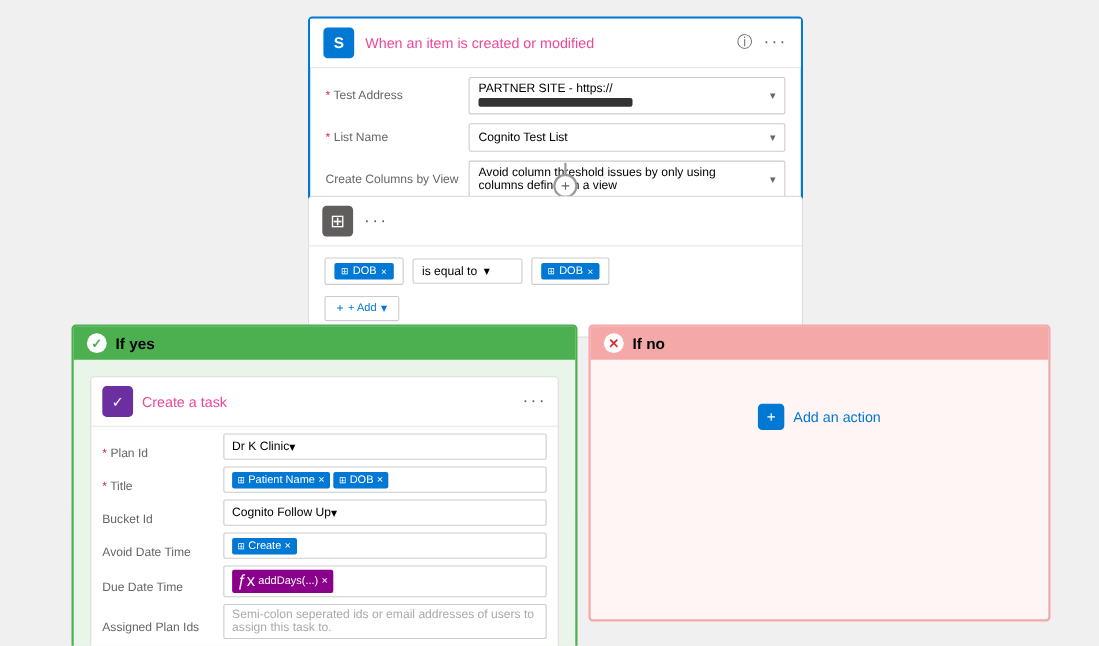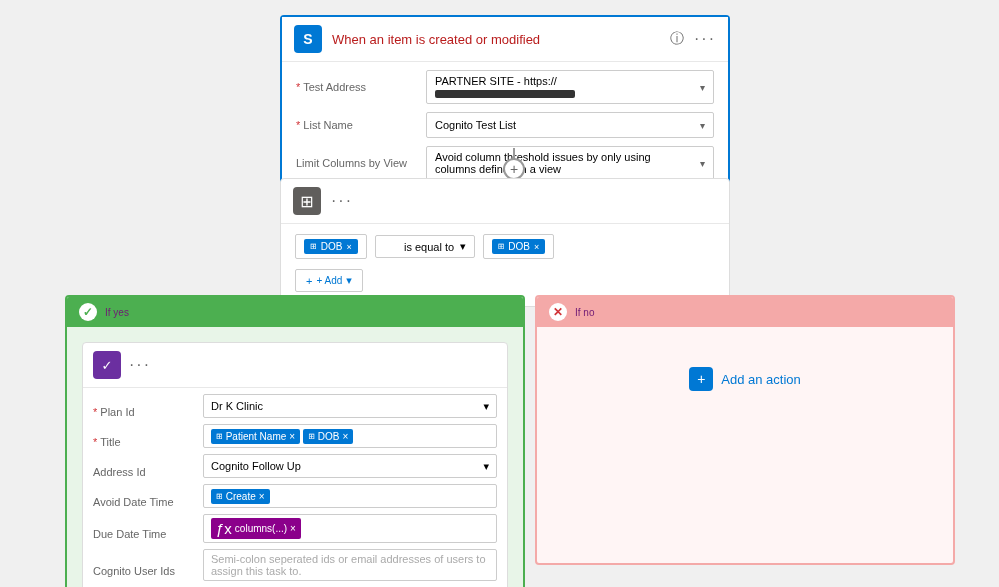--- a/index.html
+++ b/index.html
@@ -47,21 +47,21 @@
       justify-content: center;
       color: white;
       font-size: 14px;
       font-weight: bold;
       flex-shrink: 0;
     }
     .trigger-title {
       flex: 1;
       font-size: 13px;
       font-weight: 500;
-      color: #b91c1c;
+      color: #ec4899;
     }
     .trigger-actions {
       display: flex;
       align-items: center;
       gap: 10px;
     }
     .trigger-body {
       padding: 8px 14px 12px;
       border-top: 1px solid #e8e8e8;
     }
@@ -201,21 +201,20 @@
     .equals-dropdown {
       border: 1px solid #ccc;
       border-radius: 2px;
       padding: 4px 8px;
       font-size: 11px;
       background: white;
       display: flex;
       align-items: center;
       gap: 6px;
       min-width: 100px;
-      justify-content: flex-end;
     }
     .add-btn {
       margin-top: 10px;
       border: 1px solid #ccc;
       border-radius: 2px;
       padding: 4px 10px;
       font-size: 11px;
       background: white;
       color: #0078d4;
       cursor: pointer;
@@ -249,23 +248,23 @@
       background: white;
       border-radius: 50%;
       display: flex;
       align-items: center;
       justify-content: center;
       color: #4caf50;
       font-size: 12px;
       font-weight: bold;
     }
     .if-label {
-      color: #701a75;
-      font-size: 10px;
-      font-weight: 400;
+      color: #000000;
+      font-size: 14px;
+      font-weight: 700;
     }
 
     .if-no-panel {
       position: absolute;
       top: 295px;
       left: 535px;
       width: 420px;
       min-height: 270px;
       background: #fff5f5;
       border: 2px solid #f4a9a8;
@@ -341,21 +340,21 @@
       border: 1px solid #ccc;
       border-radius: 2px;
       padding: 3px 7px;
       font-size: 11px;
       min-height: 24px;
       display: flex;
       align-items: center;
       background: white;
     }
     .task-field-value.with-chevron {
-      justify-content: space-between;
+      justify-content: flex-start;
     }
     .blue-chip {
       background: #0078d4;
       color: white;
       border-radius: 2px;
       padding: 2px 5px;
       font-size: 10px;
       display: inline-flex;
       align-items: center;
       gap: 3px;
@@ -446,21 +445,21 @@
         </div>
       </div>
       <div class="field-row">
         <div class="field-label required">List Name</div>
         <div class="field-value">
           <span>Cognito Test List</span>
           <span class="chevron">▾</span>
         </div>
       </div>
       <div class="field-row">
-        <div class="field-label">Limit Columns by View</div>
+        <div class="field-label">Create Columns by View</div>
         <div class="field-value">
           <span>Avoid column threshold issues by only using columns defined in a view</span>
           <span class="chevron">▾</span>
         </div>
       </div>
       <div class="hide-link">
         <span>Hide advanced options</span>
         <span> △</span>
       </div>
     </div>
@@ -515,20 +514,21 @@
     <div class="if-yes-header">
       <div class="check-icon">✓</div>
       <span class="if-label">If yes</span>
     </div>
 
     <div class="task-card">
       <div class="task-header">
         <div class="task-icon">
           <span>✓</span>
         </div>
+        <div class="trigger-title">Create a task</div>
         <div class="trigger-actions">
           <span class="dots-menu">···</span>
         </div>
       </div>
       <div class="task-body">
 
         <div class="task-field-row">
           <div class="task-field-label required">Plan Id</div>
           <div class="task-field-value with-chevron">
             <span>Dr K Clinic</span>
@@ -546,21 +546,21 @@
             </span>
             <span class="blue-chip">
               <span style="font-size:8px;">⊞</span>
               <span>DOB</span>
               <span style="cursor:pointer;">×</span>
             </span>
           </div>
         </div>
 
         <div class="task-field-row">
-          <div class="task-field-label">Address Id</div>
+          <div class="task-field-label">Bucket Id</div>
           <div class="task-field-value with-chevron">
             <span>Cognito Follow Up</span>
             <span>▾</span>
           </div>
         </div>
 
         <div class="task-field-row">
           <div class="task-field-label">Avoid Date Time</div>
           <div class="task-field-value">
             <span class="blue-chip">
@@ -569,28 +569,28 @@
               <span style="cursor:pointer;">×</span>
             </span>
           </div>
         </div>
 
         <div class="task-field-row">
           <div class="task-field-label">Due Date Time</div>
           <div class="task-field-value">
             <span class="fx-chip">
               <span style="font-size:15px;">ƒx</span>
-              <span>columns(...)</span>
+              <span>addDays(...)</span>
               <span style="cursor:pointer;">×</span>
             </span>
           </div>
         </div>
 
         <div class="task-field-row">
-          <div class="task-field-label">Cognito User Ids</div>
+          <div class="task-field-label">Assigned Plan Ids</div>
           <div class="task-field-value">
             <span class="placeholder-text">Semi-colon seperated ids or email addresses of users to assign this task to.</span>
           </div>
         </div>
       </div>
     </div>
   </div>
 
   <div class="if-no-panel">
     <div class="if-no-header">

